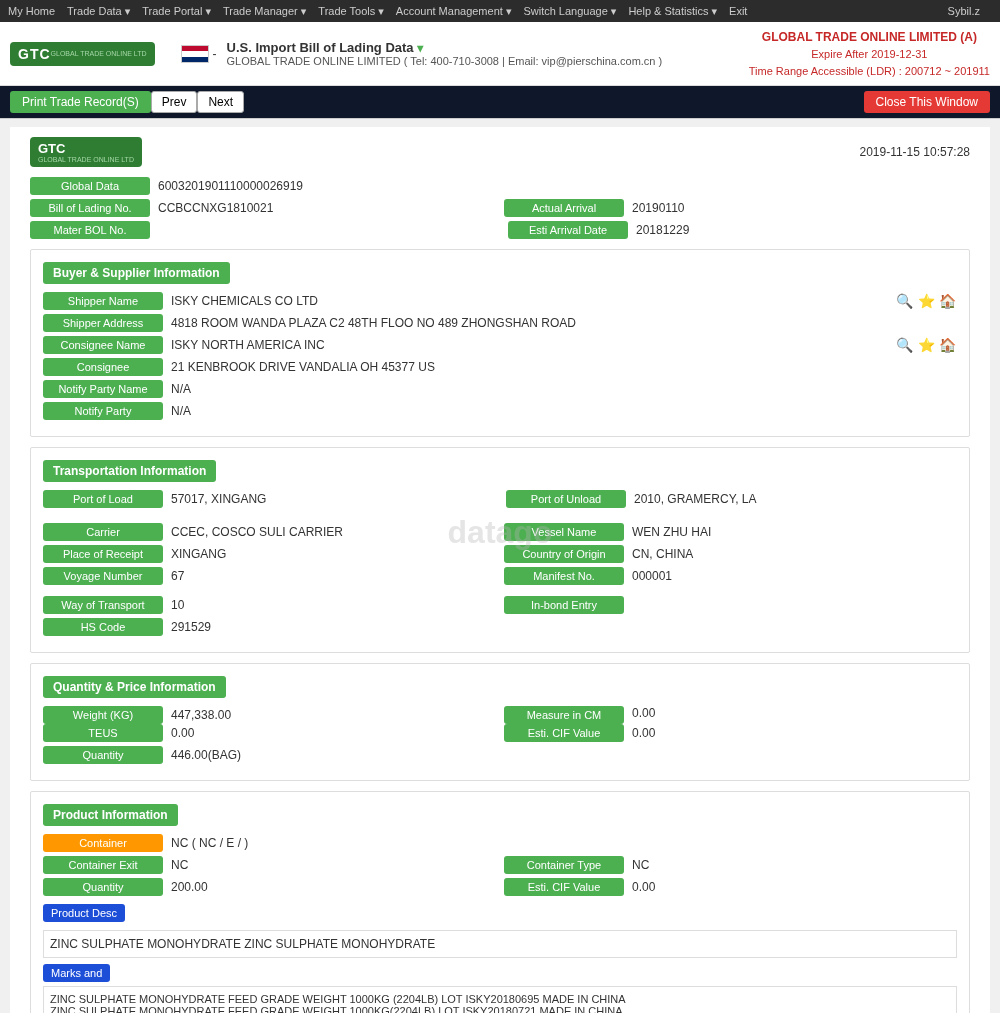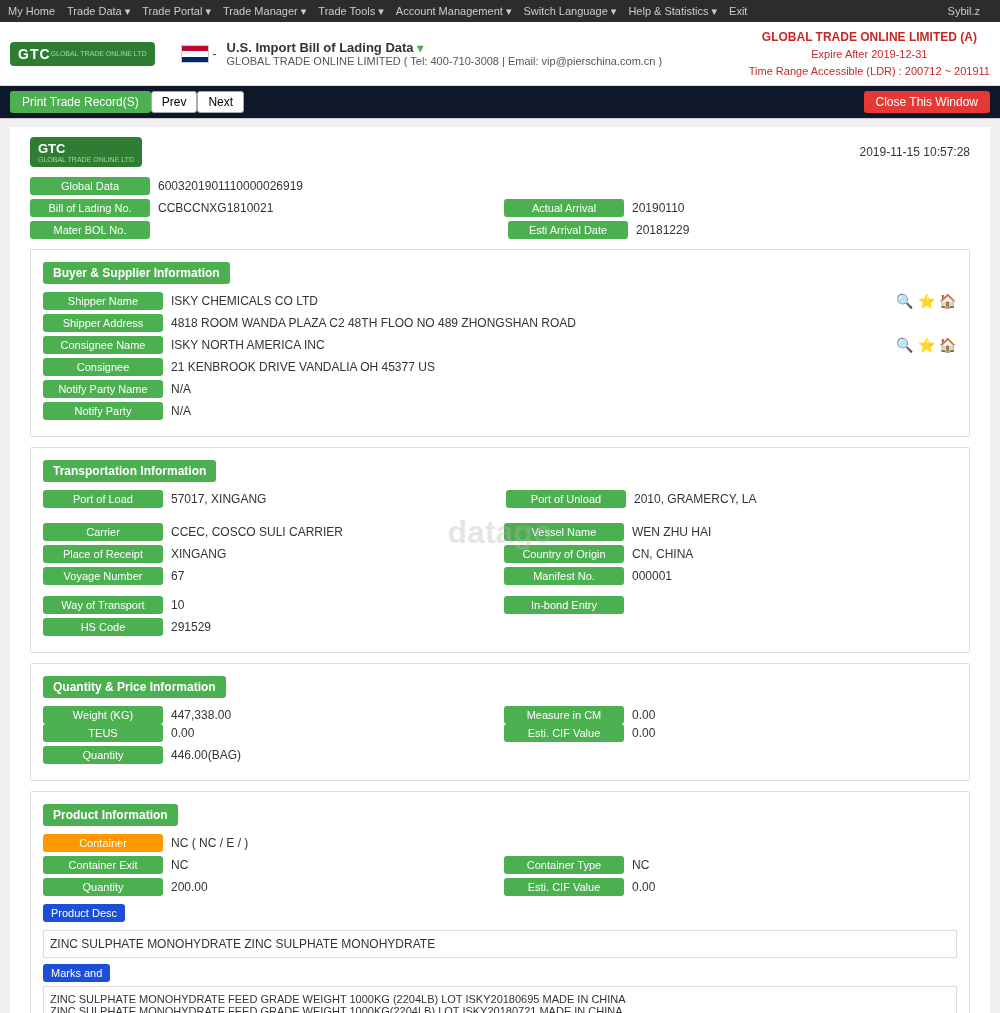--- a/index.html
+++ b/index.html
@@ -247,21 +247,21 @@
   </div>
 
   <div class="section-box">
     <div class="section-header">Quantity &amp; Price Information</div>
 
     <div style="display:flex; gap:8px; ">
       <div style="display:flex; align-items:center; flex:1;">
         <span class="field-label">Weight (KG)</span>
         <span class="field-value">447,338.00</span>
       </div>
-      <div style="display:flex; align-items:center; flex:1;">
+      <div style="display:flex; align-items:flex-start; flex:1;">
         <span class="field-label">Measure in CM</span>
         <span class="field-value">0.00</span>
       </div>
     </div>
 
     <div style="display:flex; gap:8px; margin-bottom:4px;">
       <div style="display:flex; align-items:center; flex:1;">
         <span class="field-label">TEUS</span>
         <span class="field-value">0.00</span>
       </div>

